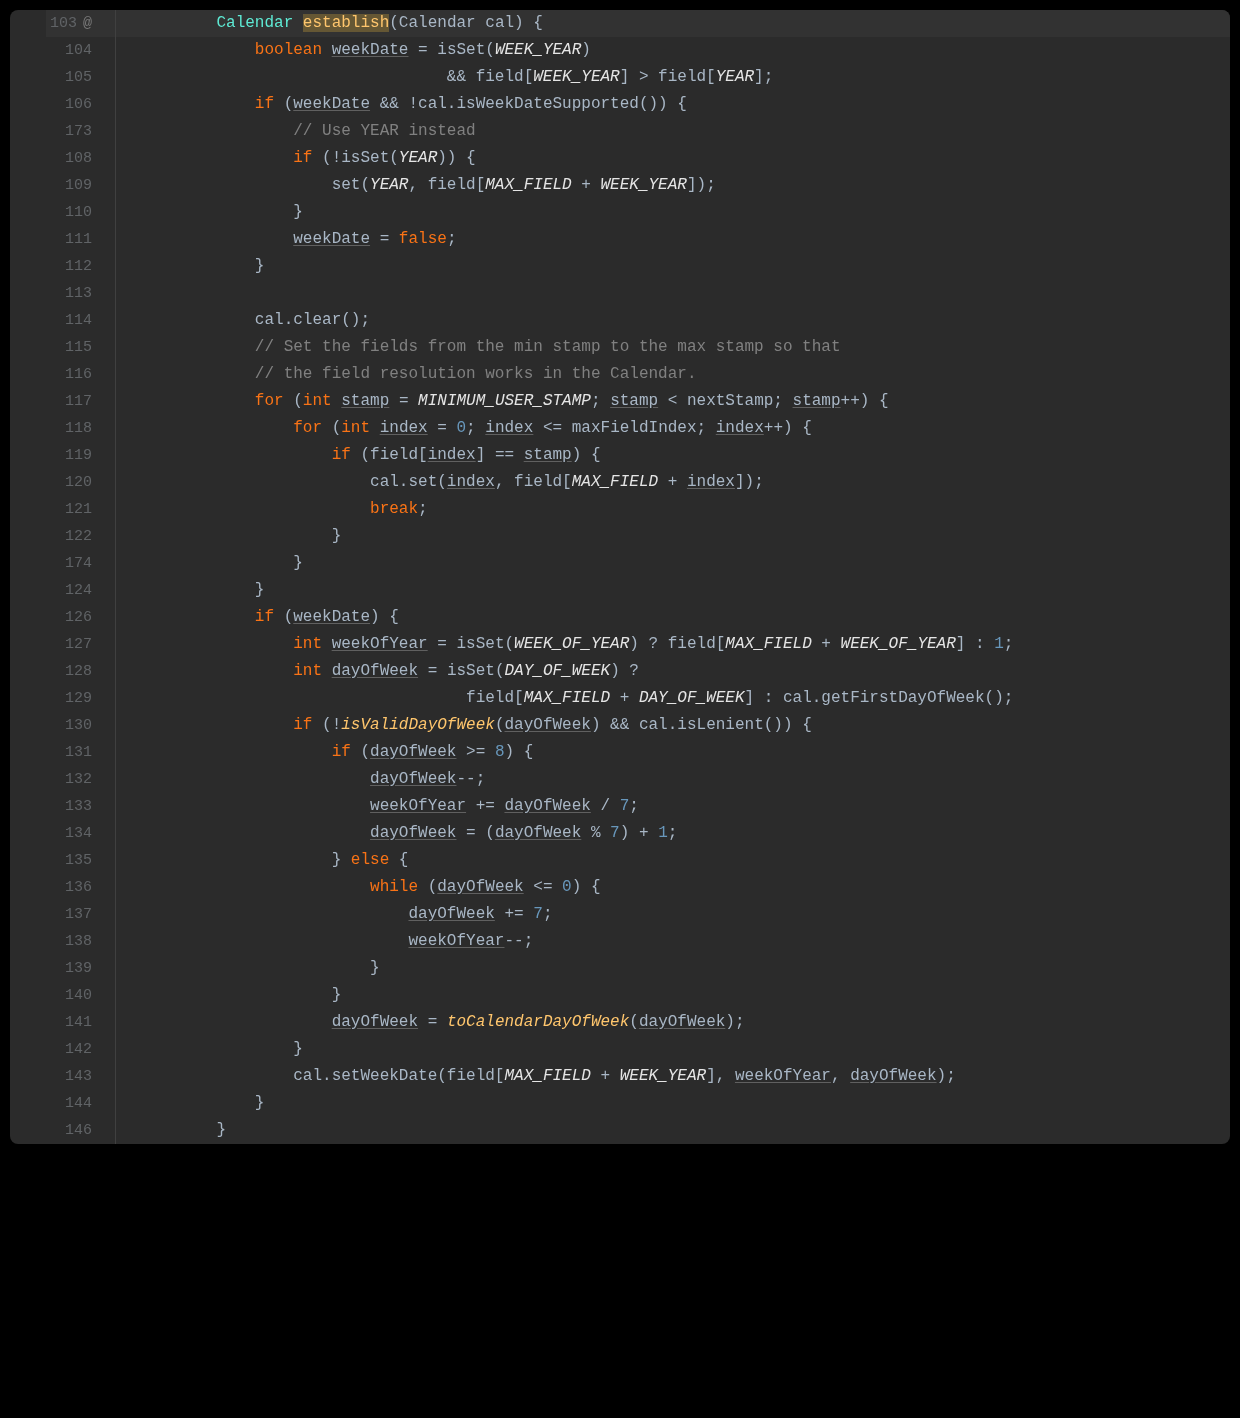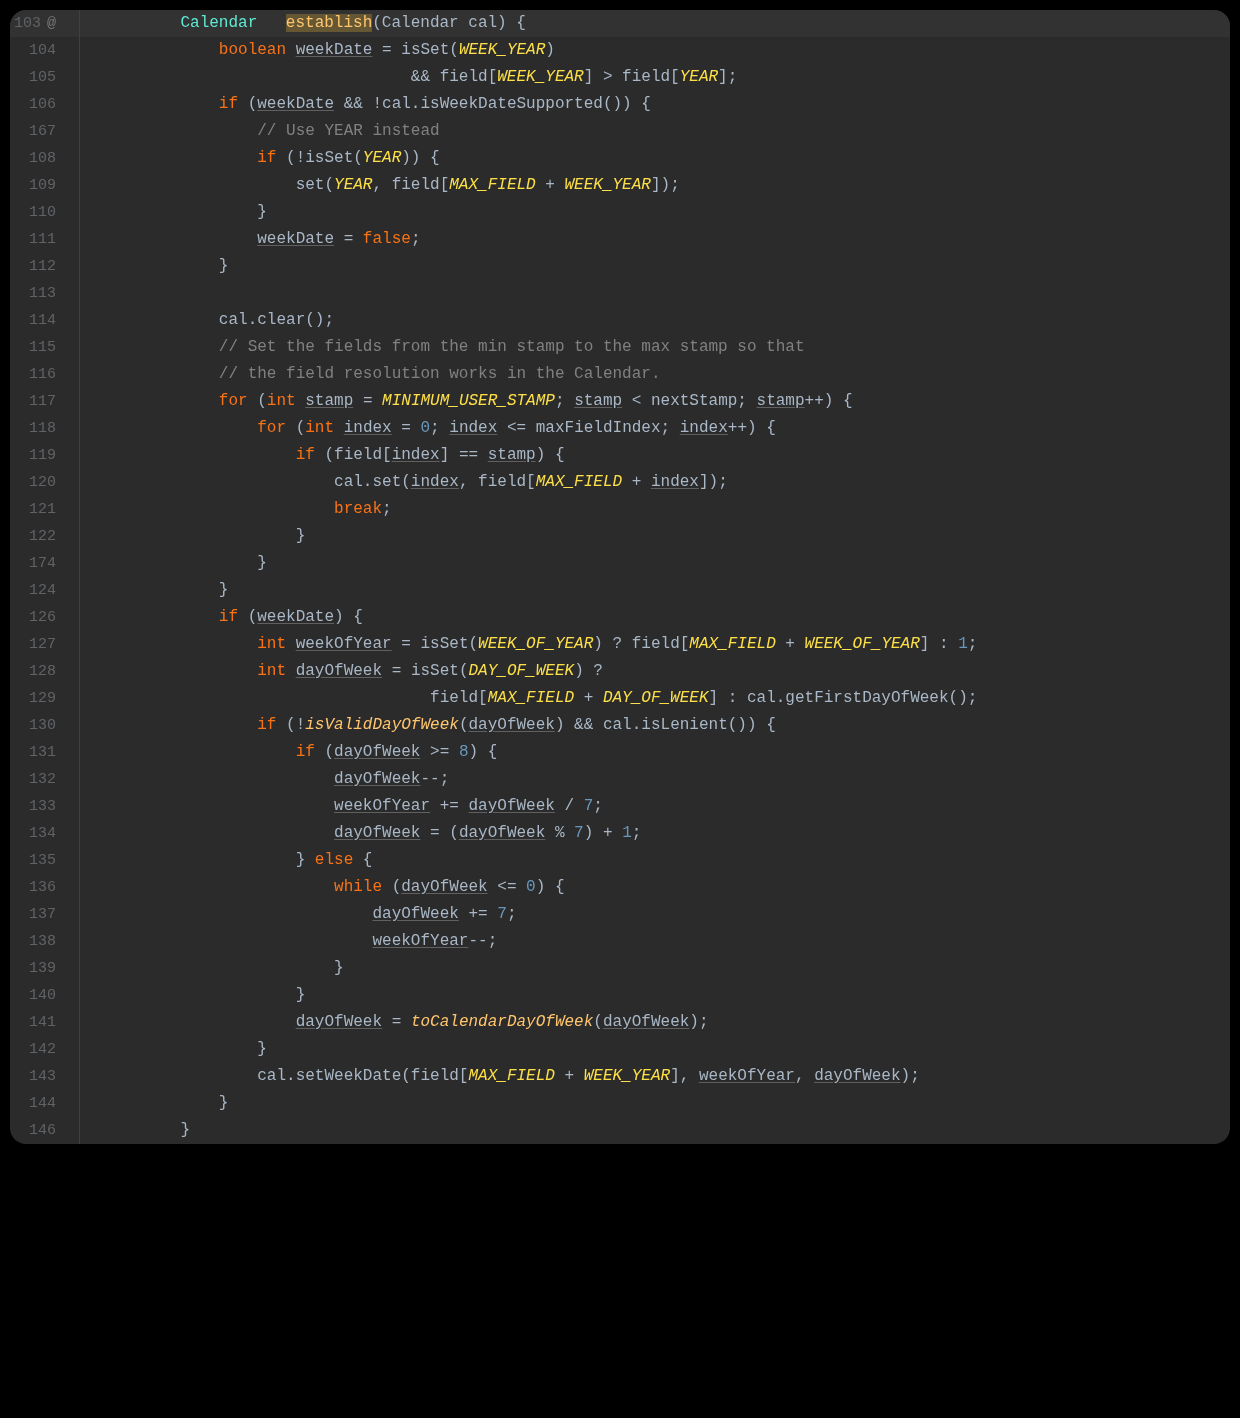--- a/index.html
+++ b/index.html
@@ -5,23 +5,24 @@
   * { margin: 0; padding: 0; box-sizing: border-box; }
   body {
     background: #000;
     font-family: 'Menlo', 'Consolas', 'Courier New', monospace;
     font-size: 16px;
     padding: 10px;
     width: 1240px;
   }
   .editor {
     background: #2b2b2b;
-    border-radius: 16px;
+    border-radius: 8px;
     overflow: hidden;
     box-shadow: 0 2px 10px rgba(0,0,0,0.5);
+    padding-left: 36px;
   }
   .line {
     display: flex;
     height: 27px;
     line-height: 27px;
     white-space: pre;
   }
   .line.hl {
     background: #323232;
   }
@@ -56,36 +57,36 @@
     width: 1px;
     background: #404040;
   }
   .code {
     flex: 1;
     color: #a9b7c6;
   }
   .kw { color: #f97316; }
   .num { color: #6897bb; }
   .cmt { color: #808080; }
-  .const { color: #fde047; font-style: italic; }
+  .const { color: #e5e5e5; font-style: italic; }
   .type { color: #5eead4; }
   .method { color: #ffc66d; }
   .methodi { color: #ffc66d; font-style: italic; }
   .u { text-decoration: underline; text-decoration-color: #606060; text-underline-offset: 2px; }
-  .cursor-bg { background: rgba(255,200,60,0.25); margin-left: 19px; }
+  .cursor-bg { background: rgba(255,200,60,0.25); }
 </style>
 </head>
 <body>
 
 <div class="editor" id="editor">
     <div class="line hl"><div class="gutter">103<span class="at">@</span></div><div class="fold"></div><div class="code">         <span class="type">Calendar </span><span class="method cursor-bg">establish</span>(Calendar cal) {</div></div>
     <div class="line"><div class="gutter">104</div><div class="fold"></div><div class="code">             <span class="kw">boolean</span> <span class="u">weekDate</span> = isSet(<span class="const">WEEK_YEAR</span>)</div></div>
     <div class="line"><div class="gutter">105</div><div class="fold"></div><div class="code">                                 &amp;&amp; field[<span class="const">WEEK_YEAR</span>] &gt; field[<span class="const">YEAR</span>];</div></div>
     <div class="line"><div class="gutter">106</div><div class="fold"></div><div class="code">             <span class="kw">if</span> (<span class="u">weekDate</span> &amp;&amp; !cal.isWeekDateSupported()) {</div></div>
-    <div class="line"><div class="gutter">167</div><div class="fold"></div><div class="code">                 <span class="cmt">// Use YEAR instead</span></div></div>
+    <div class="line"><div class="gutter">173</div><div class="fold"></div><div class="code">                 <span class="cmt">// Use YEAR instead</span></div></div>
     <div class="line"><div class="gutter">108</div><div class="fold"></div><div class="code">                 <span class="kw">if</span> (!isSet(<span class="const">YEAR</span>)) {</div></div>
     <div class="line"><div class="gutter">109</div><div class="fold"></div><div class="code">                     set(<span class="const">YEAR</span>, field[<span class="const">MAX_FIELD</span> + <span class="const">WEEK_YEAR</span>]);</div></div>
     <div class="line"><div class="gutter">110</div><div class="fold"></div><div class="code">                 }</div></div>
     <div class="line"><div class="gutter">111</div><div class="fold"></div><div class="code">                 <span class="u">weekDate</span> = <span class="kw">false</span>;</div></div>
     <div class="line"><div class="gutter">112</div><div class="fold"></div><div class="code">             }</div></div>
     <div class="line"><div class="gutter">113</div><div class="fold"></div><div class="code"></div></div>
     <div class="line"><div class="gutter">114</div><div class="fold"></div><div class="code">             cal.clear();</div></div>
     <div class="line"><div class="gutter">115</div><div class="fold"></div><div class="code">             <span class="cmt">// Set the fields from the min stamp to the max stamp so that</span></div></div>
     <div class="line"><div class="gutter">116</div><div class="fold"></div><div class="code">             <span class="cmt">// the field resolution works in the Calendar.</span></div></div>
     <div class="line"><div class="gutter">117</div><div class="fold"></div><div class="code">             <span class="kw">for</span> (<span class="kw">int</span> <span class="u">stamp</span> = <span class="const">MINIMUM_USER_STAMP</span>; <span class="u">stamp</span> &lt; nextStamp; <span class="u">stamp</span>++) {</div></div>

